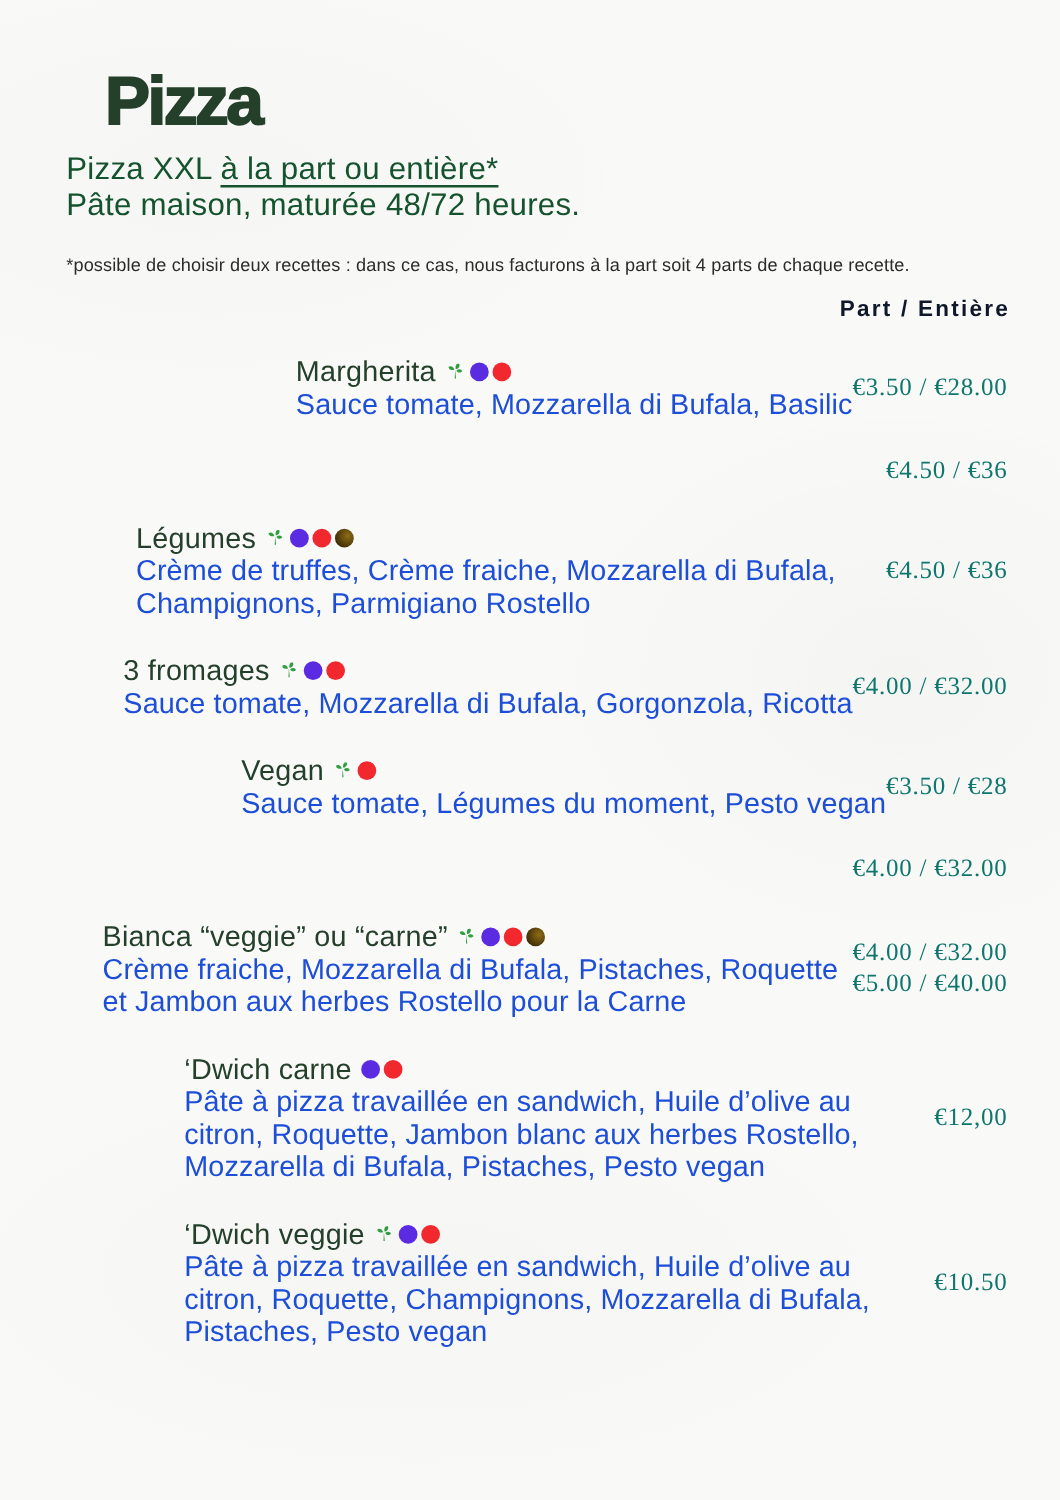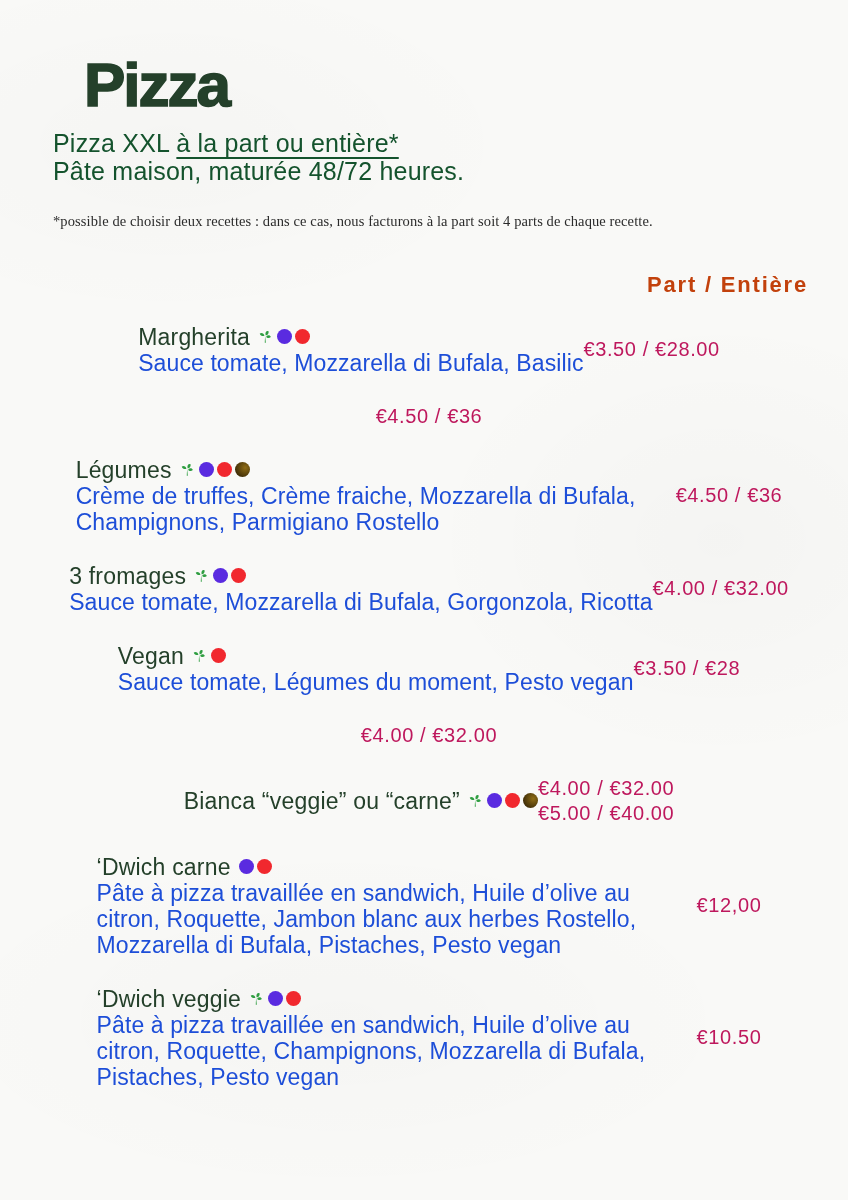--- a/index.html
+++ b/index.html
@@ -12,47 +12,47 @@
       radial-gradient(ellipse 500px 380px at 85% 45%, rgba(0,0,0,0.018), transparent 60%),
       radial-gradient(ellipse 700px 300px at 40% 85%, rgba(0,0,0,0.015), transparent 60%),
       #f9f9f7;
     color: #20261f;
     position: relative;
   }
   .page { padding: 56px 40px 0 40px; }
 
   .page-title {
     margin-left: 44px;
-    font-size: 62px; line-height: 0.95;
+    font-size: 54px; line-height: 0.95;
     font-weight: bold; letter-spacing: -2px;
     color: #24402a;
     -webkit-text-stroke: 1.6px #24402a;
   }
   .subtitle-block { margin-top: 14px; margin-left: 13px; }
   .subtitle-line {
     font-size: 25px; line-height: 1.14; color: #14532d; letter-spacing: 0.2px;
   }
   .subtitle-underlined {
     text-decoration: underline;
     text-decoration-thickness: 2px;
     text-underline-offset: 5px;
   }
   .note {
     margin-top: 27px; margin-left: 13px;
-    font-size: 14.5px; color: #2b2b2b; letter-spacing: 0.1px; font-family: Liberation Serif, serif;
+    font-size: 14.5px; color: #2b2b2b; letter-spacing: 0.1px;
   }
   .price-header {
-    margin-top: 42px;
+    margin-top: 16px;
     text-align: right; padding-right: 0px;
-    font-size: 22px; font-weight: bold; letter-spacing: 1.8px;
-    color: #c2410c;
+    font-size: 18px; font-weight: bold; letter-spacing: 1.8px;
+    color: #0f172a;
   }
   .menu-items { margin-top: 26px; }
   .item {
-    display: flex; align-items: center; justify-content: center; margin-left: 12px;
+    display: flex; align-items: center; justify-content: flex-end; margin-left: 12px;
   }
   .item + .item { margin-top: 28px; }
   .item-left { max-width: 600px; }
   .item-title-row { display: flex; align-items: center; }
   .item-name {
     font-size: 23px; line-height: 26px; color: #24402a; letter-spacing: 0.2px;
     white-space: nowrap;
   }
   .item-tags { display: flex; align-items: center; margin-left: 8px; gap: 3px; }
   .dot {
@@ -60,22 +60,23 @@
   }
   .dot-purple { background: #5a2be0; }
   .dot-red    { background: #f1282e; }
   .dot-brown  { background: radial-gradient(circle at 68% 38%, #8f6d16 0%, #5b430c 48%, #241802 100%); }
   .leaf-icon { width: 14px; height: 14px; display: inline-block; margin-right: 2px; }
   .item-desc {
     font-size: 23px; line-height: 26px; color: #1d4ed8; letter-spacing: 0.1px;
   }
   .item-price {
     flex-shrink: 0; text-align: right; padding-right: 2px;
-    font-size: 20px; line-height: 25px; letter-spacing: 0.6px; color: #be185d;
+    font-size: 20px; line-height: 25px; letter-spacing: 0.6px; color: #0f766e;
     white-space: nowrap;
+    font-family: Liberation Serif, serif;
   }
 </style>
 </head>
 <body>
 
 <div class="page">
 
   <h1 class="page-title">Pizza</h1>
 
   <div class="subtitle-block">
@@ -207,20 +208,21 @@
                   <path d="M13 9 C12 4 14 1 18 2 C19 6 16 9 13 9 Z"></path>
                   <path d="M14 11 C17 8 21 9 22 12 C19 15 15 14 14 11 Z"></path>
                   <path d="M12.2 10 L11.6 22 L13.4 22 Z"></path>
                 </g>
               </svg>
               <span class="dot dot-purple"></span>
               <span class="dot dot-red"></span>
               <span class="dot dot-brown"></span>
             </span>
       </div>
+      <div class="item-desc">Crème fraiche, Mozzarella di Bufala, Pistaches, Roquette et Jambon aux herbes Rostello pour la Carne</div>
     </div>
     <div class="item-price">
           <div>€4.00 / €32.00</div>
           <div>€5.00 / €40.00</div>
         </div>
   </div>
 
   <div class="item">
     <div class="item-left">
       <div class="item-title-row">

